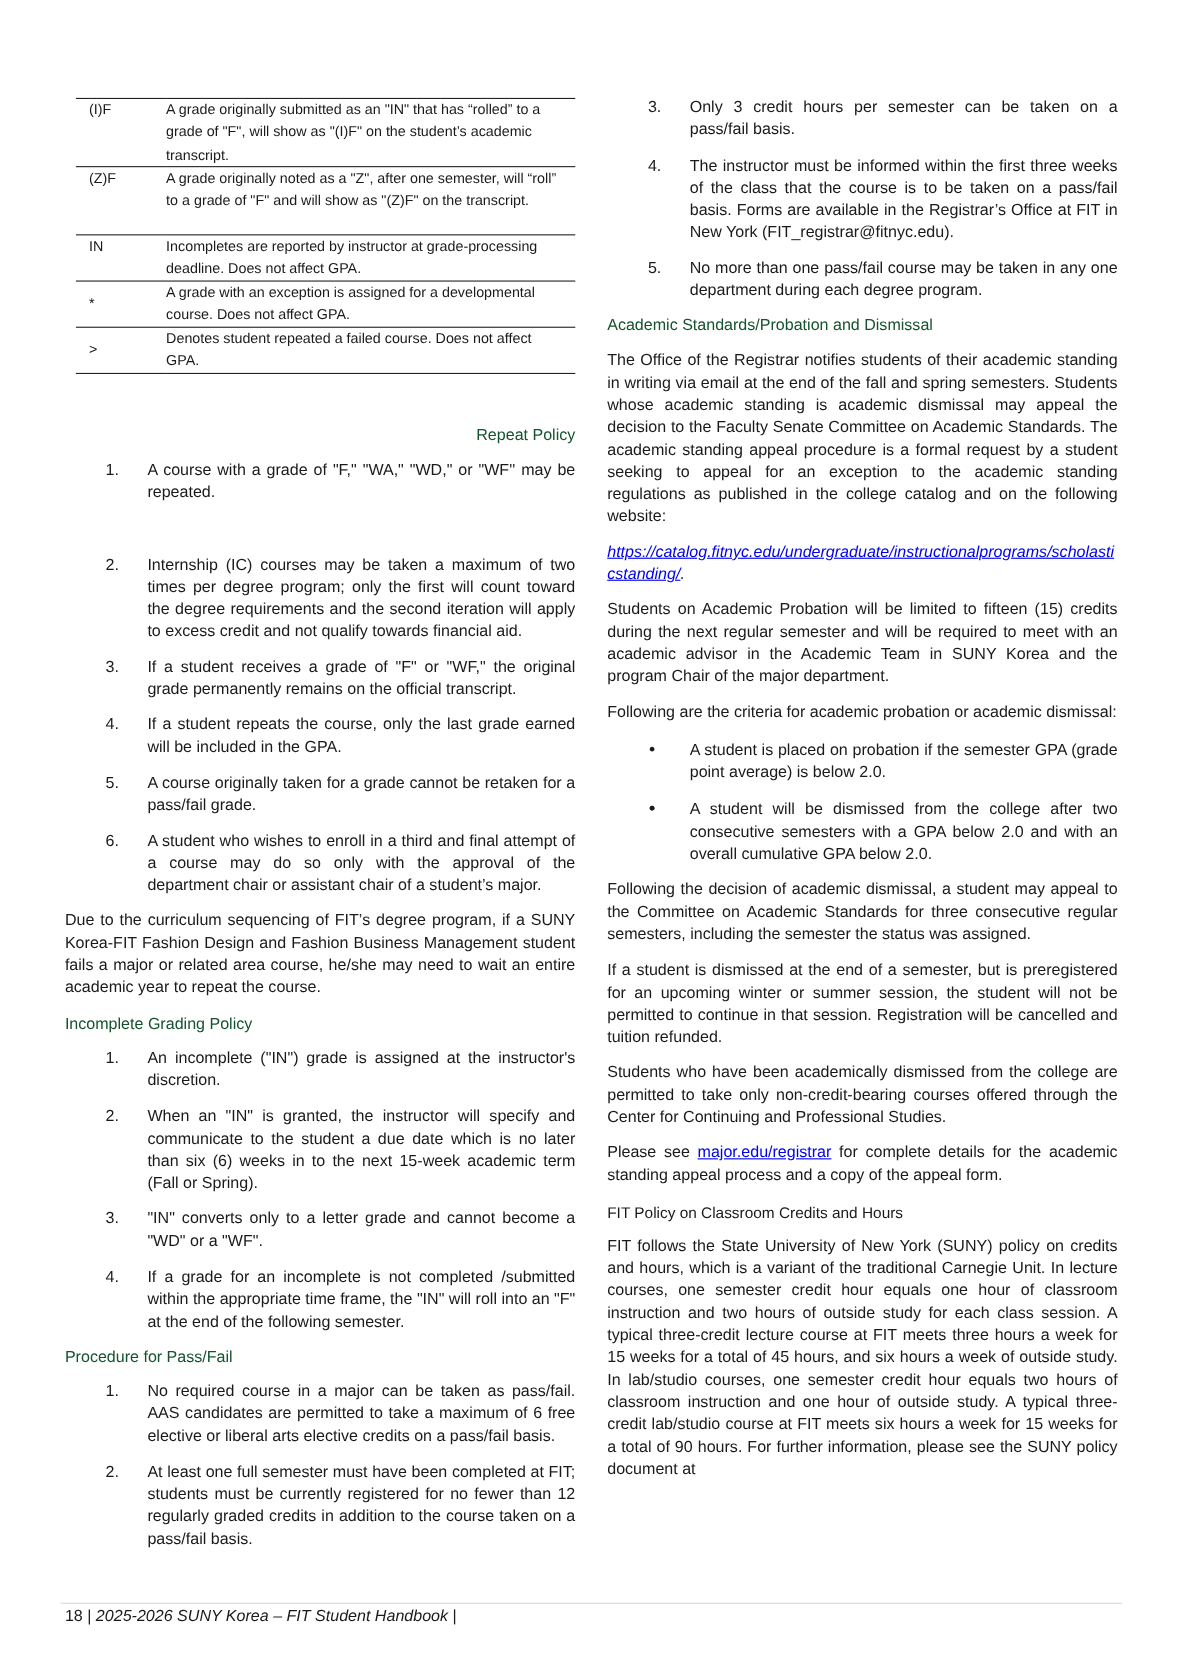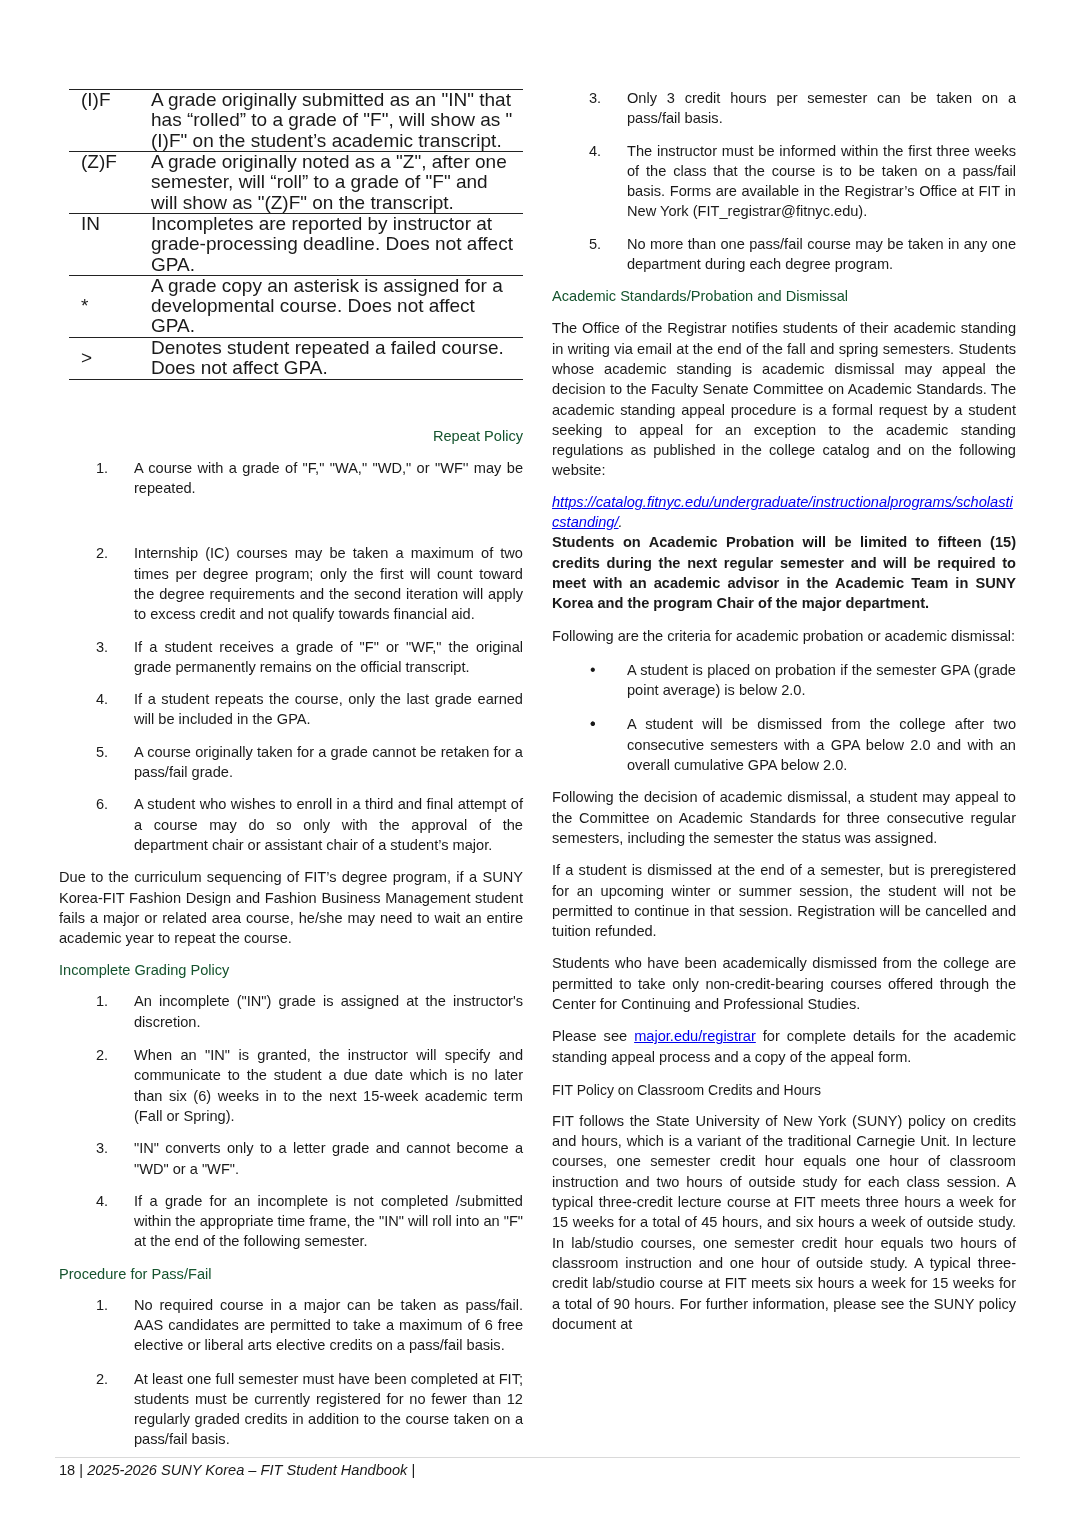--- a/index.html
+++ b/index.html
@@ -6,21 +6,21 @@
   body { width:1075px; height:1518px; position:relative; overflow:hidden;
          font-family:"Liberation Sans", sans-serif; color:#1a1a1a; }
   .col { position:absolute; top:88px; font-size:14.6px; line-height:20.3px; }
   .col-left { left:59px; width:464px; }
   .col-right { left:552px; width:464px; top:88px; }
   p { margin:0; }
   .just { text-align:justify; }
 
   
   table.grades { border-collapse:collapse; width:454px; margin-left:10px; margin-top:1px; }
-  table.grades td { vertical-align:top; padding:0; font-size:19px; line-height:20.3px; }
+  table.grades td { vertical-align:top; padding:0; font-size:13px; line-height:20.3px; }
   table.grades tr { border-top:1.3px solid #222; }
   table.grades tr:last-child { border-bottom:1.3px solid #222; }
   table.grades td.code { width:70px; padding-left:12px; }
   table.grades td.code.mid { vertical-align:middle; }
   table.grades td.desc { padding-right:8px; }
 
   .subhead { color:#14532d; font-size:14.6px; line-height:20px; }
   .h2 { font-size:14px; line-height:22px; color:#1a1a1a; }
 
   ol.num, ul.bul { list-style:none; margin:0; padding:0; }
@@ -47,21 +47,21 @@
     <tr style="height:62px;">
       <td class="code">(Z)F</td>
       <td class="desc">A grade originally noted as a "Z", after one semester, will “roll” to a grade of "F" and will show as "(Z)F" on the transcript.</td>
     </tr>
     <tr style="height:42px;">
       <td class="code">IN</td>
       <td class="desc">Incompletes are reported by instructor at grade-processing deadline. Does not affect GPA.</td>
     </tr>
     <tr style="height:42px;">
       <td class="code mid">*</td>
-      <td class="desc">A grade copy an asterisk is assigned for a developmental course.  Does not affect GPA.</td>
+      <td class="desc">A grade with an exception is assigned for a developmental course.  Does not affect GPA.</td>
     </tr>
     <tr style="height:42px;">
       <td class="code mid">&gt;</td>
       <td class="desc">Denotes student repeated a failed course.  Does not affect GPA.</td>
     </tr>
   </tbody>
     </table>
 
   <p class="subhead" style="margin-top:46px;text-align:right;">Repeat Policy</p>
   <ol class="num" style="margin-top:12px;">
@@ -92,21 +92,21 @@
 <div class="col col-right">
   <ol class="num">
     <li><span class="n">3.</span><span>Only 3 credit hours per semester can be taken on a pass/fail basis.</span></li>
     <li style="margin-top:12px;"><span class="n">4.</span><span>The instructor must be informed within the first three weeks of the class that the course is to be taken on a pass/fail basis. Forms are available in the Registrar’s Office at FIT in New York (FIT_registrar@fitnyc.edu).</span></li>
     <li style="margin-top:12px;"><span class="n">5.</span><span>No more than one pass/fail course may be taken in any one department during each degree program.</span></li>
   </ol>
 
   <p class="subhead" style="margin-top:12px;">Academic Standards/Probation and Dismissal</p>
   <p class="just" style="margin-top:12px;">The Office of the Registrar notifies students of their academic standing in writing via email at the end of the fall and spring semesters. Students whose academic standing is academic dismissal may appeal the decision to the Faculty Senate Committee on Academic Standards. The academic standing appeal procedure is a formal request by a student seeking to appeal for an exception to the academic standing regulations as published in the college catalog and on the following website:</p>
   <p style="margin-top:11px; font-style:italic; word-break:break-all;"><a class="link" href="#">https://catalog.fitnyc.edu/undergraduate/instructionalprograms/scholasticstanding/</a><span>.</span></p>
-  <p class="just" style="margin-top:0;font-weight:bold;">Students on Academic Probation will be limited to fifteen (15) credits during the next regular semester and will be required to meet with an academic advisor in the Academic Team in SUNY Korea and the program Chair of the major department.</p>
+  <p class="just" style="margin-top:12px;">Students on Academic Probation will be limited to fifteen (15) credits during the next regular semester and will be required to meet with an academic advisor in the Academic Team in SUNY Korea and the program Chair of the major department.</p>
   <p class="just" style="margin-top:12px;">Following are the criteria for academic probation or academic dismissal:</p>
   <ul class="bul" style="margin-top:14px;">
     <li><span class="b">•</span><span>A student is placed on probation if the semester GPA (grade point average) is below 2.0.</span></li>
     <li style="margin-top:14px;"><span class="b">•</span></li>
     <li style="margin-top:14px;"><span class="b">•</span><span>A student will be dismissed from the college after two consecutive semesters with a GPA below 2.0 and with an overall cumulative GPA below 2.0.</span></li>
   </ul>
   <p class="just" style="margin-top:12px;">Following the decision of academic dismissal, a student may appeal to the Committee on Academic Standards for three consecutive regular semesters, including the semester the status was assigned.</p>
   <p class="just" style="margin-top:12px;">If a student is dismissed at the end of a semester, but is preregistered for an upcoming winter or summer session, the student will not be permitted to continue in that session. Registration will be cancelled and tuition refunded.</p>
   <p class="just" style="margin-top:12px;">Students who have been academically dismissed from the college are permitted to take only non-credit-bearing courses offered through the Center for Continuing and Professional Studies.</p>
   <p class="just" style="margin-top:12px;"><span>Please see </span><a class="link" href="#">major.edu/registrar</a><span> for complete details for the academic standing appeal process and a copy of the appeal form.</span></p>

